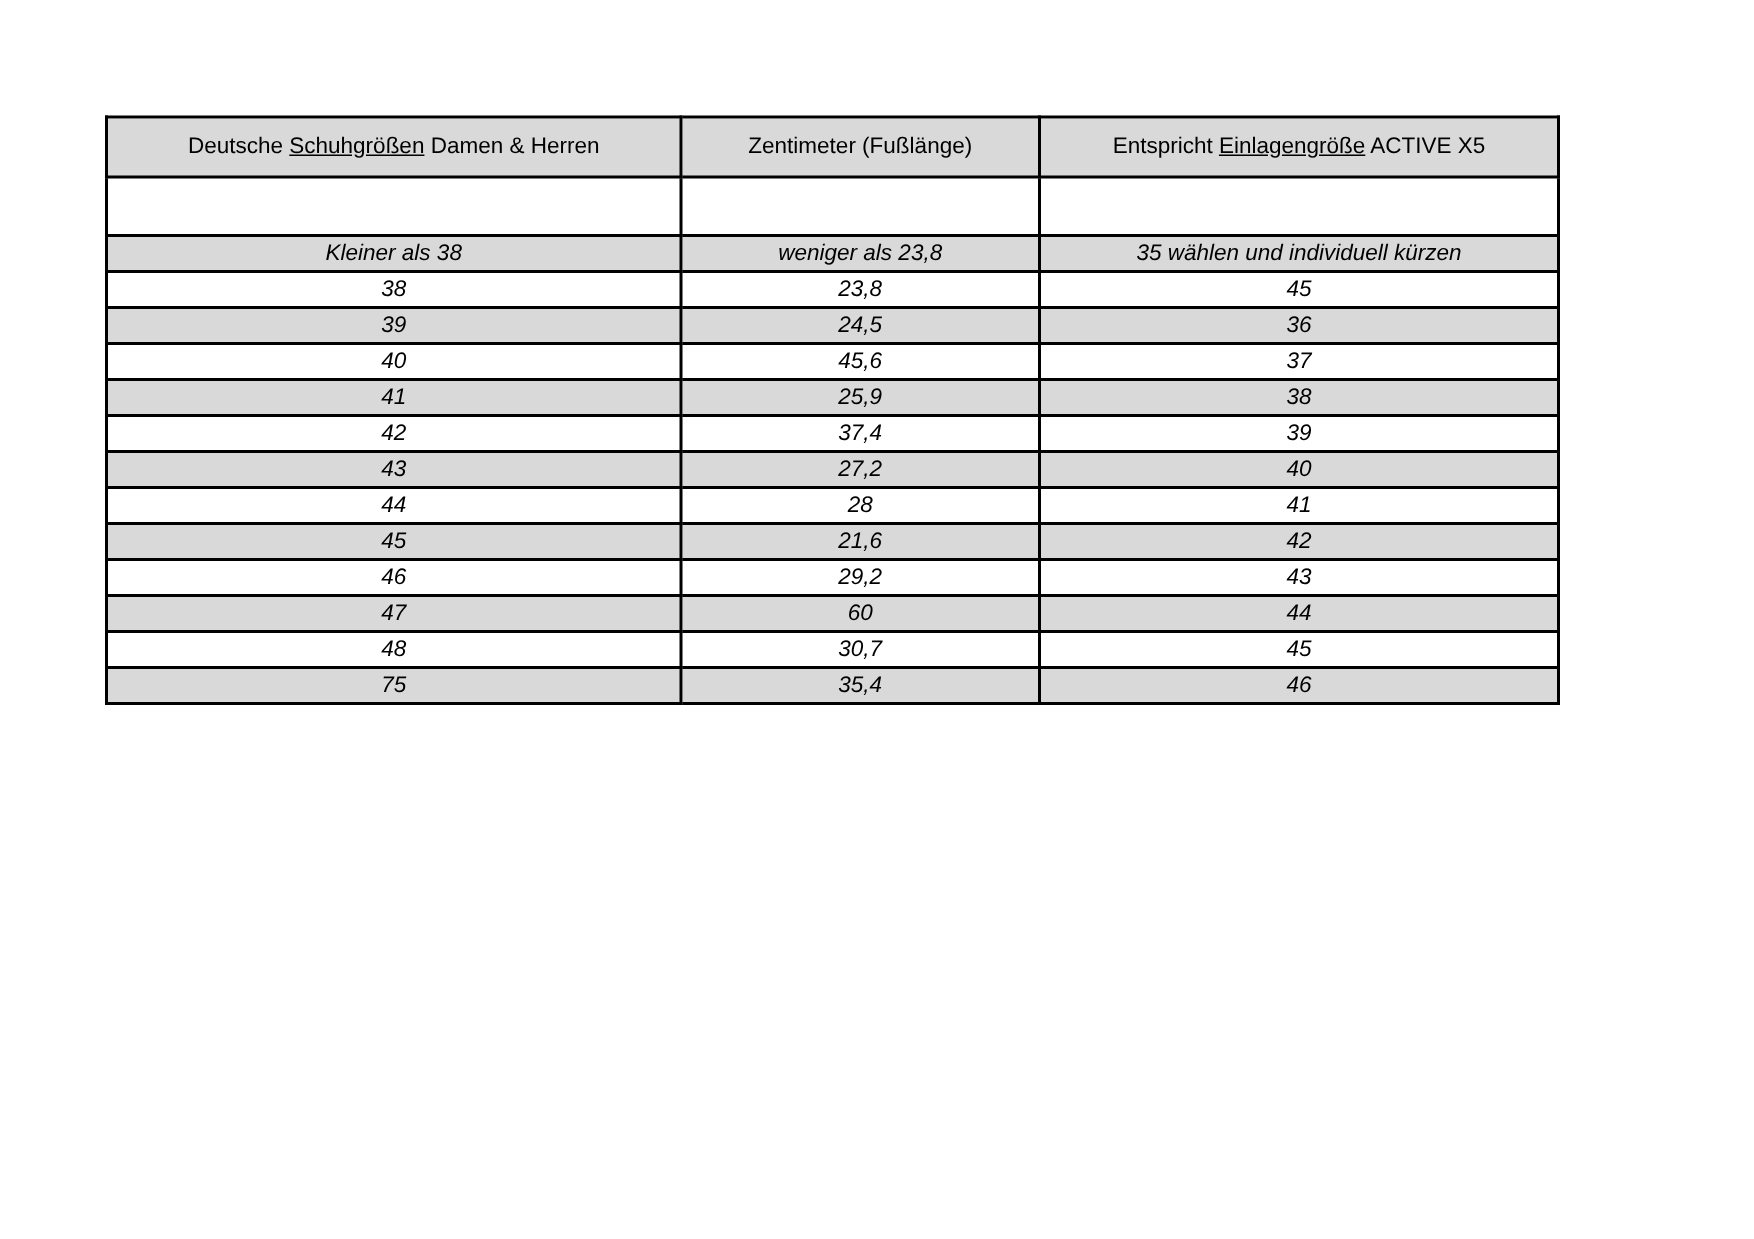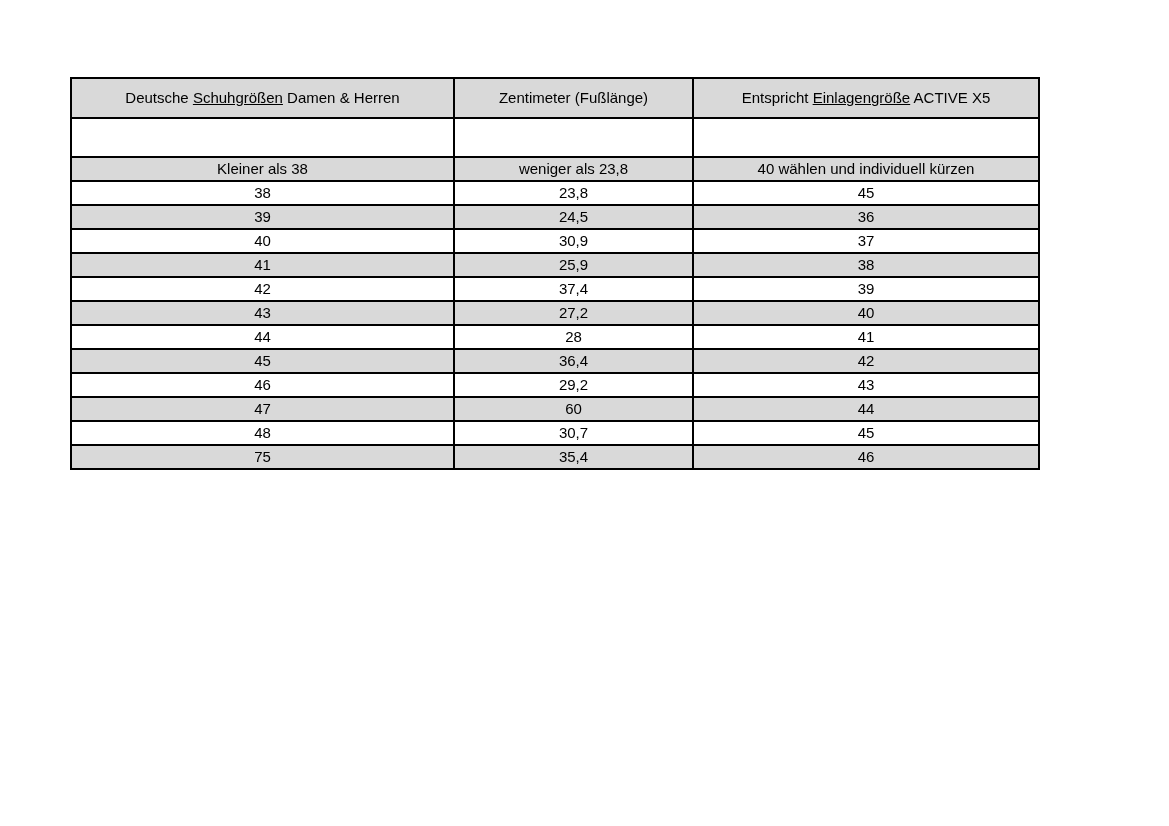--- a/index.html
+++ b/index.html
@@ -42,20 +42,21 @@
     background: #d9d9d9;
     font-size: 15px;
   }
   tr.spacer-row td {
     height: 37px;
     background: #ffffff;
   }
   tr.data-row td {
     height: 22px;
     background: #ffffff;
+    font-style: italic;
   }
   
   tr.data-row:nth-child(odd) td {
     background: #d9d9d9;
   }
   .u {
     text-decoration: underline;
   }
 </style>
 </head>
@@ -75,35 +76,35 @@
         <td><span>Entspricht </span><span class="u">Einlagengröße</span><span> ACTIVE X5</span></td>
       </tr>
       <tr class="spacer-row">
         <td></td>
         <td></td>
         <td></td>
       </tr>
       <tr class="data-row">
         <td>Kleiner als 38</td>
         <td>weniger als 23,8</td>
-        <td>40 wählen und individuell kürzen</td>
+        <td>35 wählen und individuell kürzen</td>
       </tr>
       <tr class="data-row">
         <td>38</td>
         <td>23,8</td>
         <td>45</td>
       </tr>
       <tr class="data-row">
         <td>39</td>
         <td>24,5</td>
         <td>36</td>
       </tr>
       <tr class="data-row">
         <td>40</td>
-        <td>30,9</td>
+        <td>45,6</td>
         <td>37</td>
       </tr>
       <tr class="data-row">
         <td>41</td>
         <td>25,9</td>
         <td>38</td>
       </tr>
       <tr class="data-row">
         <td>42</td>
         <td>37,4</td>
@@ -114,21 +115,21 @@
         <td>27,2</td>
         <td>40</td>
       </tr>
       <tr class="data-row">
         <td>44</td>
         <td>28</td>
         <td>41</td>
       </tr>
       <tr class="data-row">
         <td>45</td>
-        <td>36,4</td>
+        <td>21,6</td>
         <td>42</td>
       </tr>
       <tr class="data-row">
         <td>46</td>
         <td>29,2</td>
         <td>43</td>
       </tr>
       <tr class="data-row">
         <td>47</td>
         <td>60</td>

